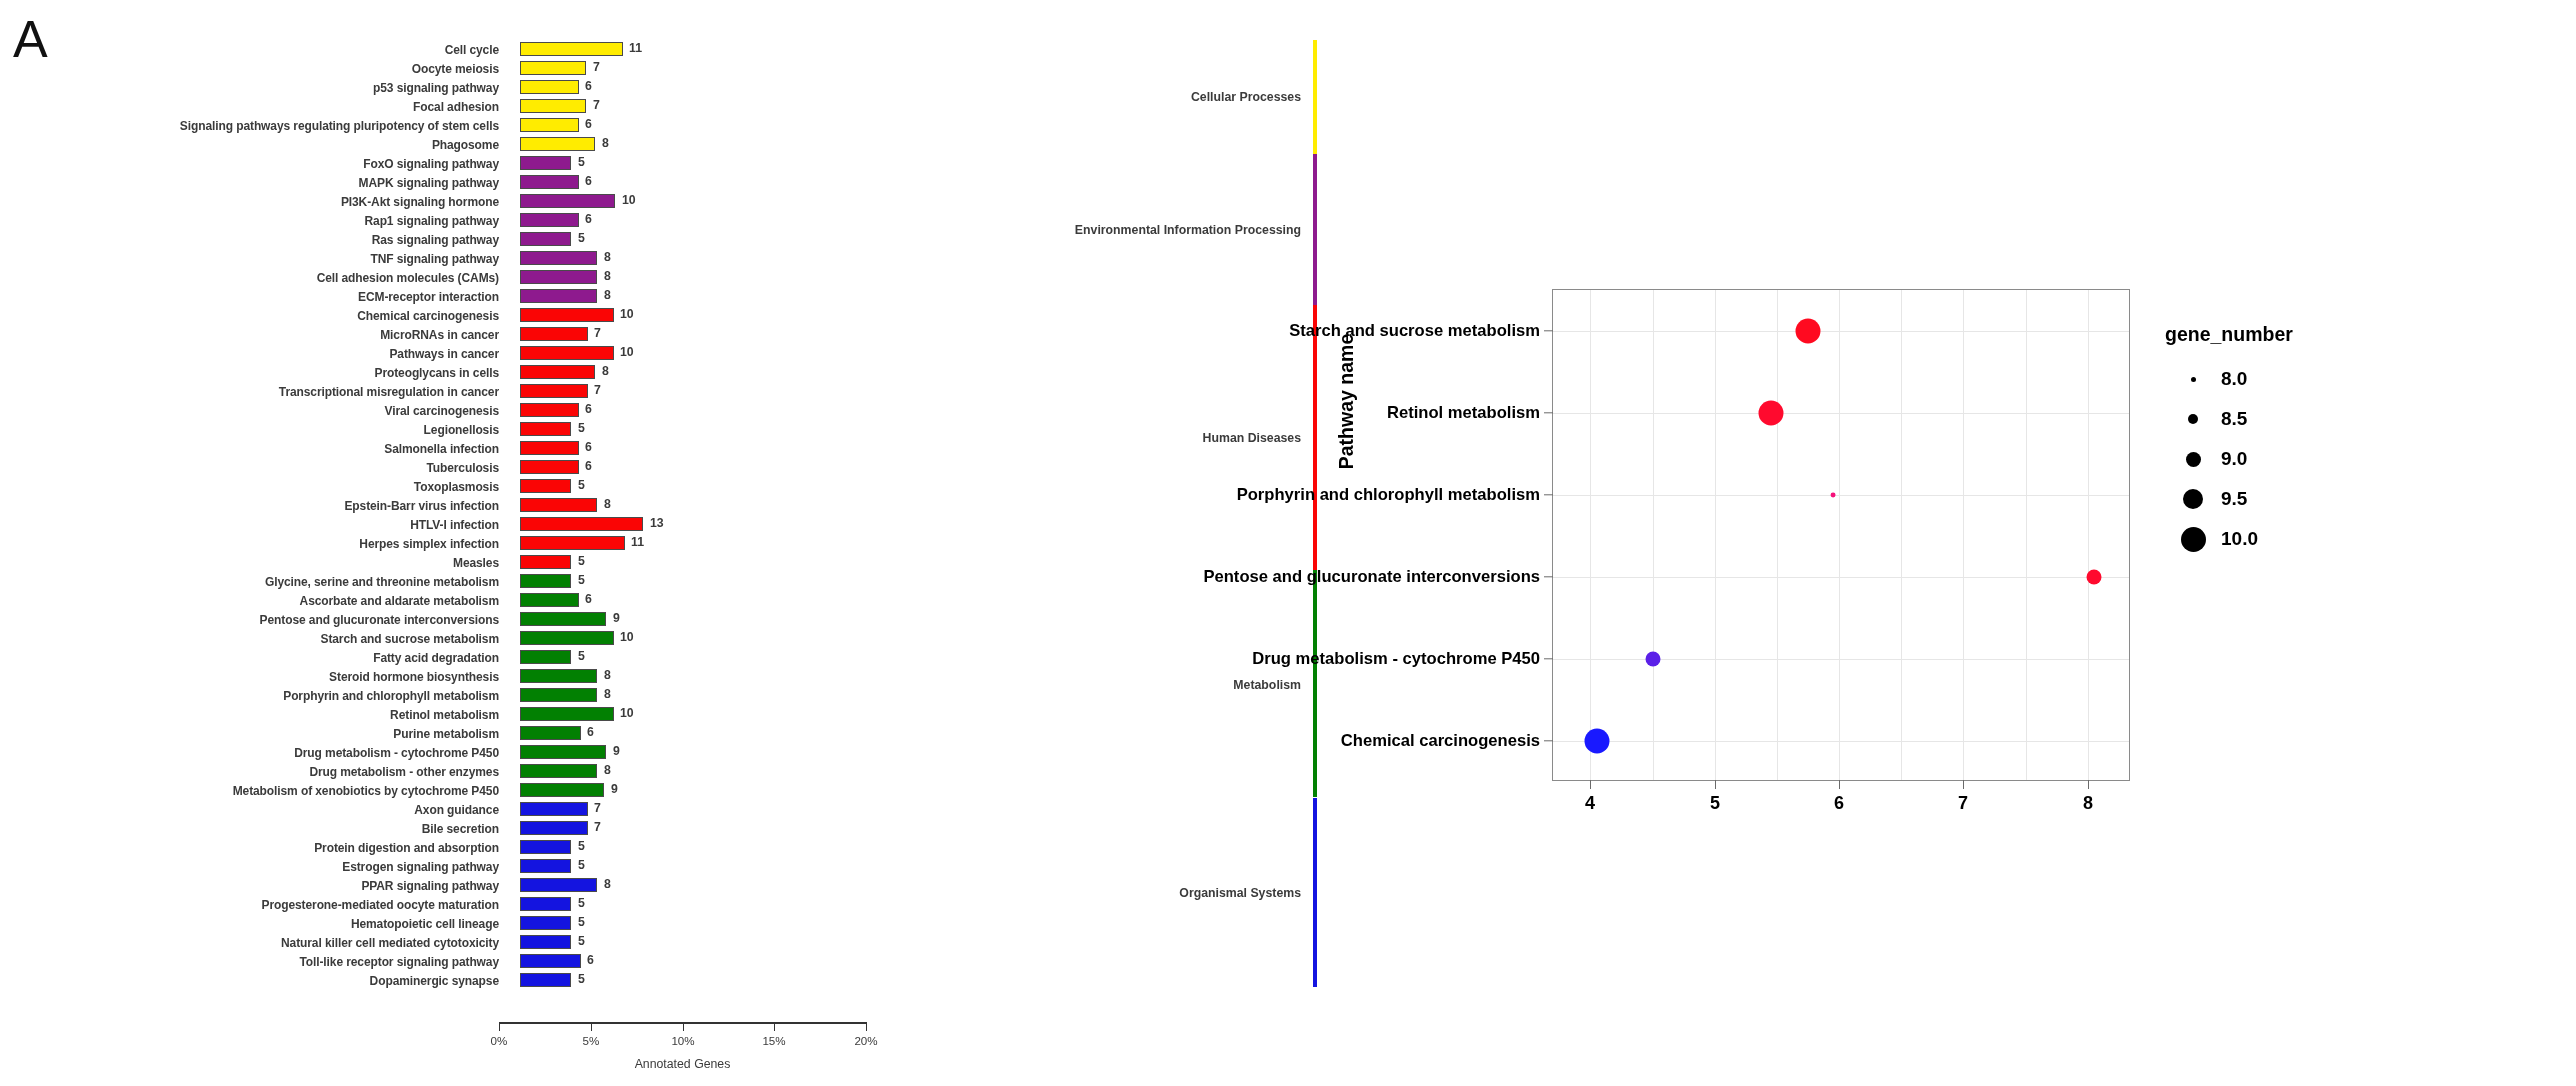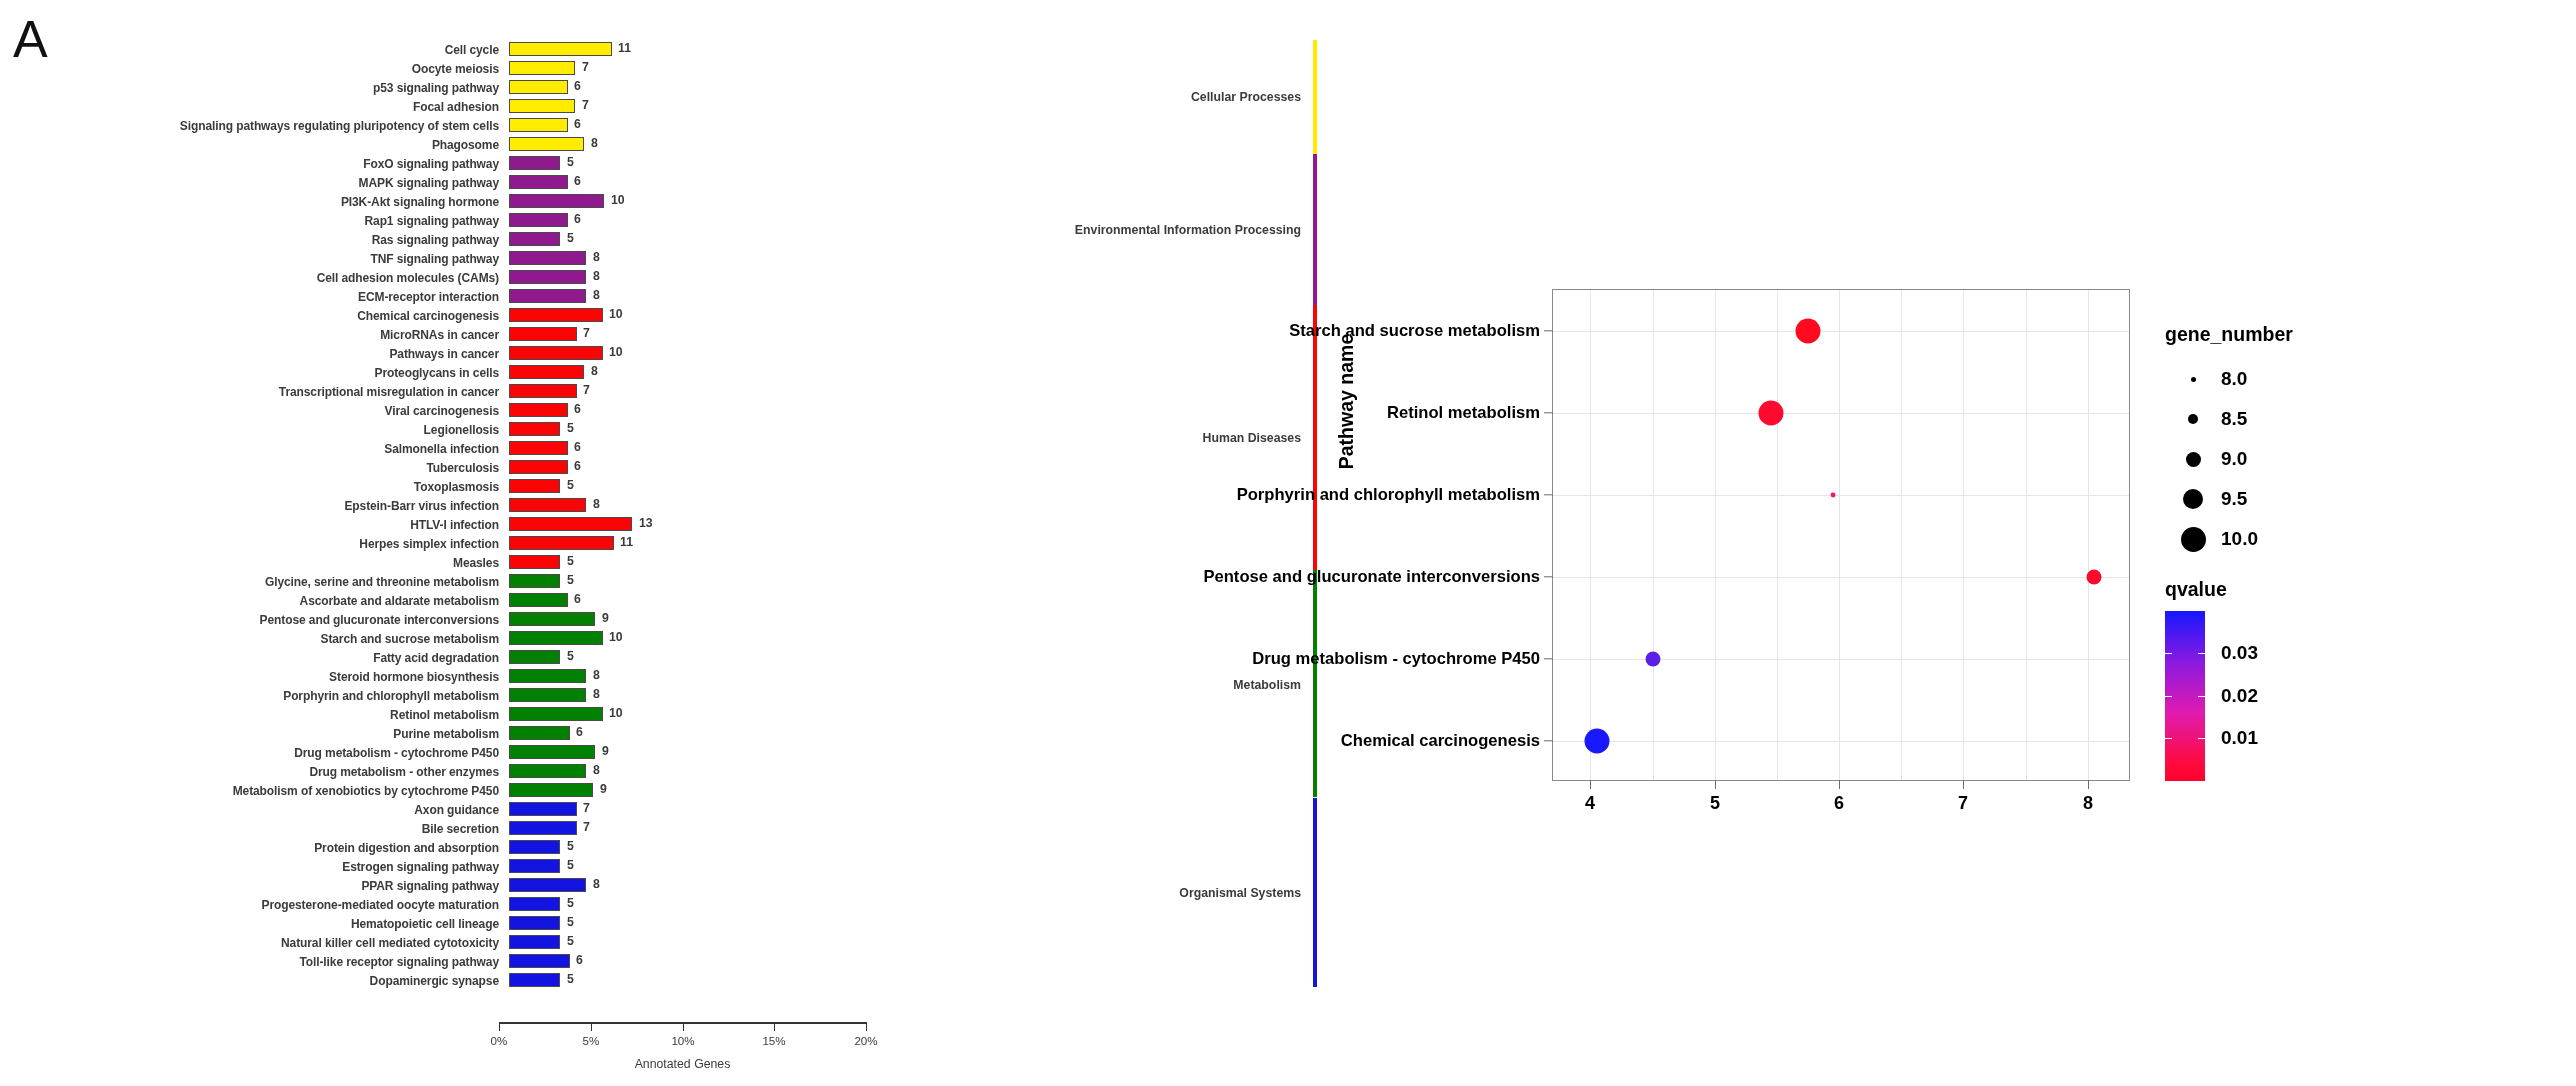--- a/index.html
+++ b/index.html
@@ -7,21 +7,21 @@
 
   .panel-letter{position:absolute;font-size:52px;font-weight:400;font-family:"Liberation Sans",sans-serif;color:#111;line-height:1;}
   #letter-a{left:13px;top:13px;}
 
   
   #panel-a{position:absolute;left:0;top:0;width:1330px;height:1087px;}
 
   #bar-rows{position:absolute;left:0;top:40px;width:940px;}
   .bar-row{display:flex;align-items:center;height:19px;}
   .bar-label{width:499px;text-align:right;font-size:12px;font-weight:600;color:#3b3b3b;
-             padding-right:10px;white-space:nowrap;letter-spacing:-0.1px;}
+             padding-right:21px;white-space:nowrap;letter-spacing:-0.1px;}
   .bar-track{position:relative;flex:0 0 376px;height:19px;}
   .bar{position:absolute;left:0;top:2.3px;height:14px;border:1.2px solid #4a4a4a;box-sizing:border-box;}
   .bar-value{position:absolute;top:1.4px;font-size:12.3px;font-weight:600;color:#3b3b3b;}
 
   
   #axis-a{position:absolute;left:499px;top:1022px;width:385px;height:0.7px;}
   #axis-line{position:absolute;left:0;top:0;width:367px;height:2.2px;background:#333;}
   .tick{position:absolute;top:0;width:1.4px;height:9.4px;background:#333;}
   .tick-label{position:absolute;top:12.3px;font-size:11.6px;color:#3b3b3b;transform:translateX(-50%);white-space:nowrap;}
   #xlab-a{position:absolute;left:499px;top:1057px;width:367px;text-align:center;font-size:12.3px;color:#3b3b3b;}
@@ -529,29 +529,14 @@
         </div>
         <div class="legend-size-row">
           <div class="legend-size-dot-wrap">
             <div class="legend-size-dot" style="width: 25px; height: 25px;"></div>
           </div>
           <div class="legend-size-label">10.0</div>
         </div>
       </div>
   </div>
 
-  <div id="legend-q">
-    <div id="legend-q-title">qvalue</div>
-    <div id="q-bar-wrap">
-      <div id="q-bar"></div>
-    <div class="q-tick-label" style="top: 42px;">0.03</div>
-        <div class="q-tick-mark" style="top: 42px;"></div>
-        <div class="q-tick-mark r" style="top: 42px;"></div>
-        <div class="q-tick-label" style="top: 85px;">0.02</div>
-        <div class="q-tick-mark" style="top: 85px;"></div>
-        <div class="q-tick-mark r" style="top: 85px;"></div>
-        <div class="q-tick-label" style="top: 127px;">0.01</div>
-        <div class="q-tick-mark" style="top: 127px;"></div>
-        <div class="q-tick-mark r" style="top: 127px;"></div>
-      </div>
-  </div>
 </div>
 
 
 </body></html>

